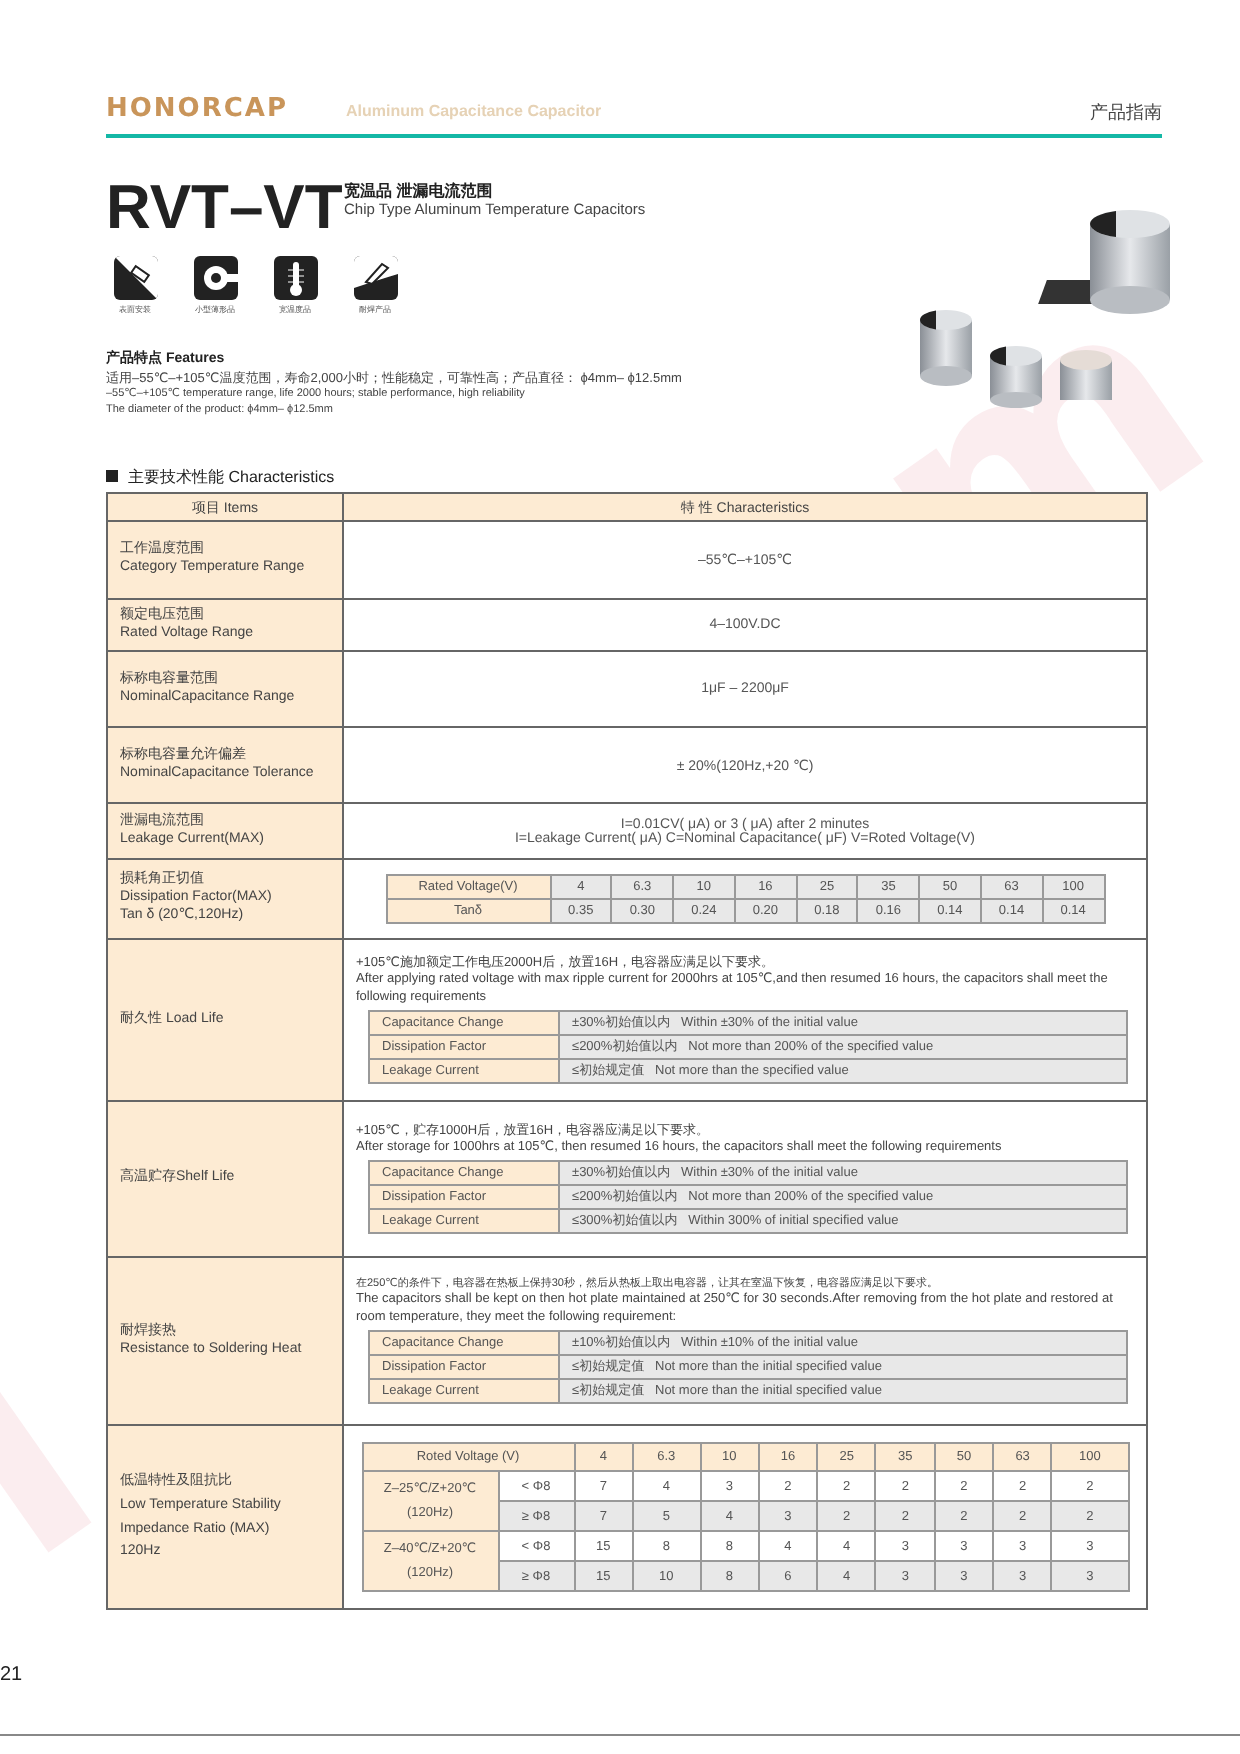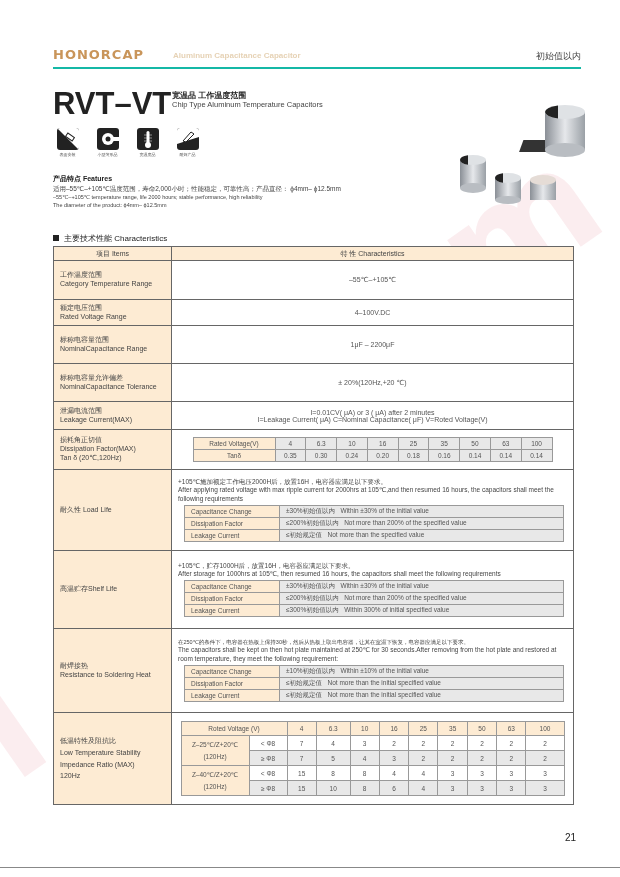--- a/index.html
+++ b/index.html
@@ -26,39 +26,39 @@
 table.main td.l{width:118px;background:#fdebd3;padding:2px 6px;color:#444;line-height:1.25}
 table.main td.r{background:#fff;text-align:center;color:#555}
 table.main tr.hd td{background:#fdebd3;text-align:center;height:14px;color:#444}
 table.inner{border-collapse:collapse;font-size:6.5px;margin:0 auto}
 table.inner td{border:1px solid #999;text-align:center;padding:1px 2px;height:12px}
 .cond{text-align:left;padding:3px 5px 1px 6px;font-size:6.5px;line-height:1.3;color:#444}
 table.req{border-collapse:collapse;font-size:6.5px;margin:1px 0 3px 12px;width:380px}
 table.req td{border:1px solid #999;height:12px;padding:0 6px;text-align:left}
 table.req td.k{background:#fdebd3;width:95px}
 table.req td.v{background:#e8e8e8}
-.pagenum{position:absolute;left:0;width:576px;top:832px;text-align:right;font-size:10px;color:#222}
+.pagenum{position:absolute;left:0;width:576px;top:832px;text-align:left;font-size:10px;color:#222}
 .footline{position:absolute;left:0;top:867px;width:620px;height:1px;background:#888}
 .wm{position:absolute;pointer-events:none;color:rgba(220,80,100,0.10);font-weight:bold;font-size:150px;font-family:"DejaVu Sans",sans-serif}
 </style>
 </head>
 <body>
 
 <div class="wm" style="left:-20px;top:640px;transform:rotate(-35deg);">i</div>
 <div class="wm" style="left:250px;top:330px;transform:rotate(-35deg);">e</div>
 <div class="wm" style="left:440px;top:140px;transform:rotate(-35deg);">m</div>
 
 <div class="header">
   <span class="logo">HONORCAP</span>
   <span class="logo-sub">Aluminum Capacitance Capacitor</span>
-  <span class="guide">初始值以内</span>
+  <span class="guide">产品指南</span>
 </div>
 
 <div class="title">RVT–VT</div>
-<div class="sub-cn">宽温品 工作温度范围</div>
+<div class="sub-cn">宽温品 泄漏电流范围</div>
 <div class="sub-en">Chip Type Aluminum Temperature Capacitors</div>
 
 <div class="icons">
   <div class="icon">
     <div class="box">
       <svg width="22" height="22" viewBox="0 0 22 22">
           <path d="M0 0 L22 0 L22 22 Z" fill="#fff"></path>
           <rect x="9" y="7" width="8" height="4" fill="#fff" stroke="#222" stroke-width="1" transform="rotate(35 13 9)"></rect>
         </svg>
     </div>

